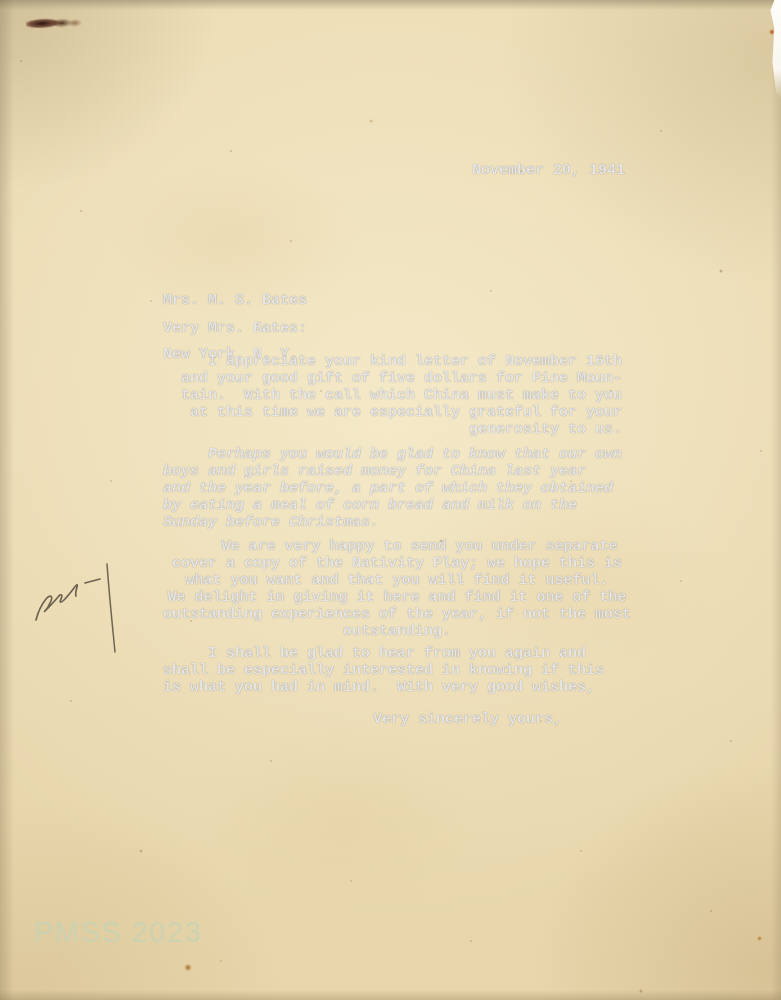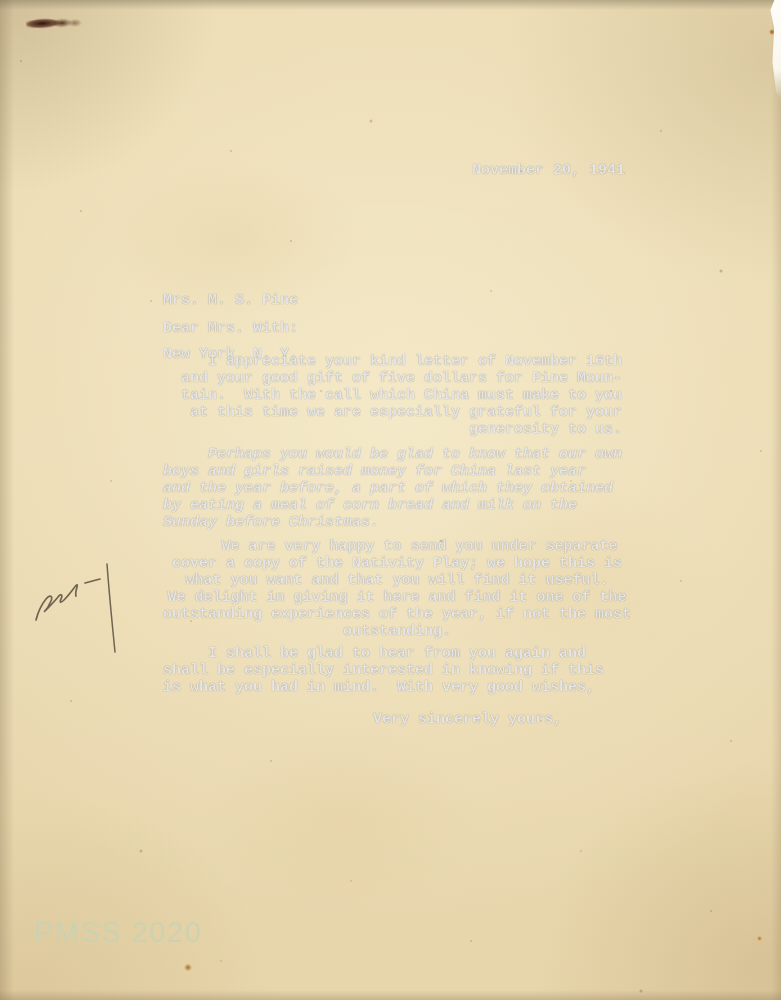--- a/index.html
+++ b/index.html
@@ -83,25 +83,25 @@
   <div class="specks"></div>
   <div class="smudge-topleft"></div>
   <div class="speck-rust-tr"></div>
   <div class="speck-rust-bottom"></div>
   <div class="speck-rust-br"></div>
   <div class="tear"></div>
 
   <div class="typed date">November 20, 1941</div>
 
   <div class="typed address">
-    <div>Mrs. M. S. Pine</div>
+    <div>Mrs. M. S. Bates</div>
     <div>New York, N. Y.</div>
   </div>
 
-  <div class="typed salutation">Dear Mrs. With:</div>
+  <div class="typed salutation">Very Mrs. Bates:</div>
 
   <div class="typed p1">     I appreciate your kind letter of November 16th
 and your good gift of five dollars for Pine Moun-
 tain.  With the call which China must make to you
 at this time we are especially grateful for your
 generosity to us.</div>
   <div class="typed p2">     Perhaps you would be glad to know that our own
 boys and girls raised money for China last year
 and the year before, a part of which they obtained
 by eating a meal of corn bread and milk on the
@@ -119,14 +119,14 @@
 is what you had in mind.  With very good wishes,</div>
 
   <svg class="pencil" width="100" height="110" viewBox="0 0 100 110" role="img" aria-label="Sent">
     <g fill="none" stroke="#4f4639" stroke-width="1.7" stroke-linecap="round" opacity="0.8">
       <path d="M 8 68 C 10 60, 14 52, 18 47 C 22 42, 25 44, 23 49 C 21 54, 18 58, 16 60 C 20 56, 26 50, 30 45 C 33 41, 35 43, 33 47 C 31 51, 33 51, 36 48 C 39 45, 43 40, 46 36 C 48 33, 50 31, 49 35 C 48 39, 47 42, 48 44"></path>
       <path d="M 57 31 L 72 27"></path>
       <path d="M 79 12 C 81 40, 84 70, 87 100" stroke-width="1.5"></path>
     </g>
   </svg>
 
-  <div class="watermark">PMSS 2020</div>
+  <div class="watermark">PMSS 2023</div>
 </div>
 
 </body></html>

